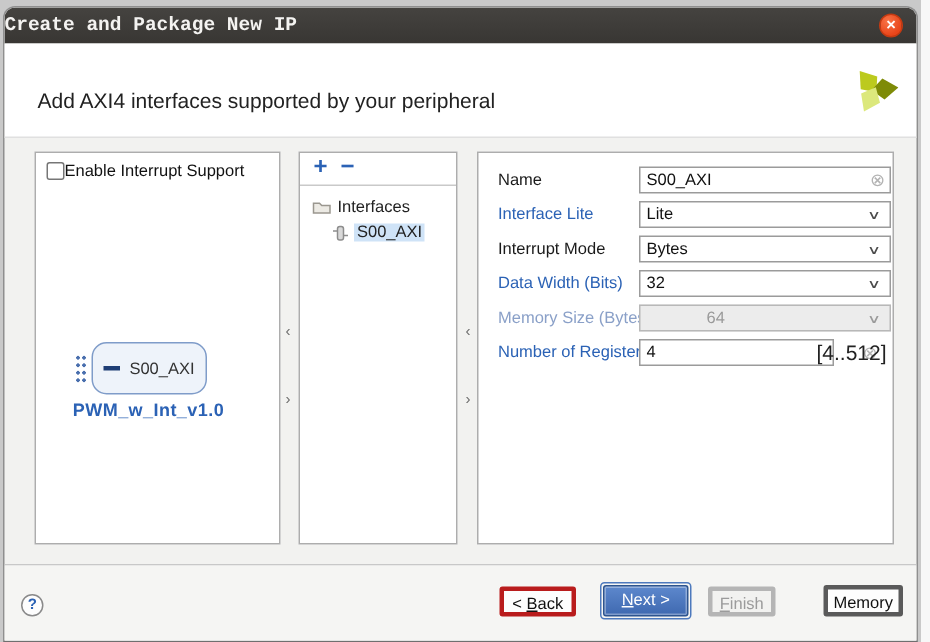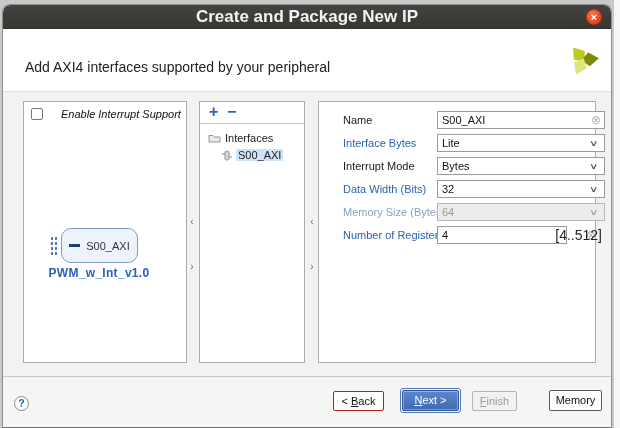--- a/index.html
+++ b/index.html
@@ -17,21 +17,21 @@
     border-radius:8px 8px 0 0; overflow:hidden;
   }
   
   .titlebar {
     position:absolute; left:0; top:0; width:100%; height:24px;
     background:linear-gradient(#454340,#383633);
     border-radius:7px 7px 0 0;
   }
   .titlebar .title {
     position:absolute; left:0; right:0; top:0; height:24px; line-height:24px;
-    text-align:center; color:#f4f3f1; font-weight:bold; font-size:17px;
+    color:#f4f3f1; font-weight:bold; font-size:13px;font-family:Liberation Mono, monospace;
   }
   .closebtn {
     position:absolute; right:9px; top:4px; width:16px; height:16px; border-radius:50%;
     background:radial-gradient(circle at 35% 30%, #f97447, #e8451a 70%);
     border:1px solid #c33a12; color:#fff; text-align:center; line-height:14px;
     font-size:11px; font-weight:bold; cursor:default;
   }
   
   .header {
     position:absolute; left:0; top:24px; width:100%; height:63px;
@@ -42,21 +42,21 @@
   .logo { position:absolute; right:12px; top:12px; }
   
   .panel { position:absolute; background:#ffffff; border:1px solid #adadad; }
   .panel-left  { left:20px;  top:96px; width:164px; height:262px; }
   .panel-mid   { left:196px; top:96px; width:106px; height:262px; }
   .panel-right { left:315px; top:96px; width:278px; height:262px; }
   .splitter { position:absolute; color:#6f6f6f; font-size:10px; line-height:10px; width:8px; text-align:center; cursor:default; }
   
   .cbrow { position:absolute; left:7px; top:6px; display:flex; align-items:center; }
   .cbbox { width:12px; height:12px; border:1px solid #767676; border-radius:2px; background:#fff; display:inline-block; }
-  .cblabel { margin-left:18px; font-size:11px; color:#111;font-style:italic; }
+  .cblabel { margin-left:0; font-size:11px; color:#111; }
   .pin-dots {
     position:absolute; left:26px; top:134px; width:8px; height:20px;
     background-image:radial-gradient(circle, #4a6fae 1.1px, transparent 1.3px);
     background-size:4px 5px;
   }
   .ipblock {
     position:absolute; left:37px; top:126px; width:77px; height:35px;
     background:#eef3fa; border:1px solid #7f9cc9; border-radius:10px;
     display:flex; align-items:center; justify-content:center;
   }
@@ -68,47 +68,47 @@
   }
   
   .tbar { position:absolute; left:0; top:0; width:100%; height:22px; border-bottom:1px solid #c9c9c9; }
   .tbtn { position:absolute; top:0; font-size:16px; font-weight:bold; color:#2b62b5; line-height:20px; cursor:default; }
   .tbtn.add { left:9px; }
   .tbtn.remove { left:27px; }
   .treerow { position:absolute; display:flex; align-items:center; }
   .treerow .tlabel { margin-left:4px; font-size:11px; color:#222; }
   .treerow .tlabel.selected { background:#cfe3f7; padding:0 2px; }
   
-  .frow { position:absolute; left:12px; width:100%; height:18px; }
+  .frow { position:absolute; left:1px; width:100%; height:18px; }
   .flabel { position:absolute; left:12px; top:0; line-height:18px; font-size:11px; color:#1a1a1a; white-space:nowrap; }
   .flabel.link { color:#2b62b5; }
   .flabel.dis  { color:#8aa0c8; }
   .fctl {
     position:absolute; left:106px; top:0; width:168px; height:18px;
     border:1px solid #9b9b9b; background:#fff; display:flex; align-items:center;
   }
   .fctl .val { flex:1; padding-left:4px; font-size:11px; color:#111; white-space:nowrap; overflow:hidden; }
   .fctl input { flex:1; border:0; outline:none; padding-left:4px; font-size:11px; font-family:inherit; color:#111; background:transparent; height:14px; }
   .clear-ic { color:#b3b3b3; font-size:12px; padding:0 3px 0 2px; line-height:16px; }
   .chev { color:#4a4a4a; font-size:8px; transform:scaleX(1.6); padding:0 6px 0 2px; }
-  .fctl.dis { background:#ececec; border-color:#b8b8b8; }
+  .fctl.dis { background:#ececec; border-color:#b8b8b8;padding-left:40px; }
   .fctl.dis .val { color:#9a9a9a; }
   .fctl.dis .chev { color:#9a9a9a; }
   .fctl.short { width:130px; }
   .fhint { position:absolute; right:5px; top:0; line-height:18px; font-size:14px; color:#222; }
   
   .footline { position:absolute; left:0; top:371px; width:100%; border-top:1px solid #c8c8c8; }
   .footer { position:absolute; left:0; top:372px; width:100%; height:52px; background:#f5f5f3; }
   .helpbtn {
     position:absolute; left:11px; top:19px; width:15px; height:15px; border-radius:50%;
     border:1px solid #8a8a8a; color:#2b62b5; font-weight:bold; font-size:10px;
     text-align:center; line-height:13px; background:#fdfdfd;
   }
   .btn {
-    position:absolute; height:20px; background:#fdfdfd; border:1px solid #b91c1c;
+    position:absolute; height:20px; background:#fdfdfd; border:3px solid #b91c1c;
     border-radius:2px; font-size:11px; color:#111; text-align:center; line-height:18px;
     cursor:default; white-space:nowrap;
   }
   .btn .mn { text-decoration:underline; }
   .btn-back   { left:330px; top:14px; width:51px; }
   .btn-finish { left:469px; top:14px; width:45px; color:#9b9b9b; background:#f2f2f0; border-color:#b5b5b5; }
   .btn-cancel { left:546px; top:13px; width:53px; height:21px; border-color:#5a5a5a; }
   .next-wrap {
     position:absolute; left:397px; top:11px; width:61px; height:25px;
     border:1px solid #4d79bd; border-radius:3px; padding:1px; background:#f5f5f3;
@@ -186,21 +186,21 @@
 
     <div class="frow" style="top:9px;">
       <span class="flabel">Name</span>
       <span class="fctl">
         <input type="text" value="S00_AXI" style="">
         <span class="clear-ic">⊗</span>
       </span>
     </div>
 
     <div class="frow" style="top:32px;">
-      <span class="flabel link">Interface Bytes</span>
+      <span class="flabel link">Interface Lite</span>
       <span class="fctl">
         <span class="val">Lite</span>
         <span class="chev">∨</span>
       </span>
     </div>
 
     <div class="frow" style="top:55px;">
       <span class="flabel">Interrupt Mode</span>
       <span class="fctl">
         <span class="val">Bytes</span>

